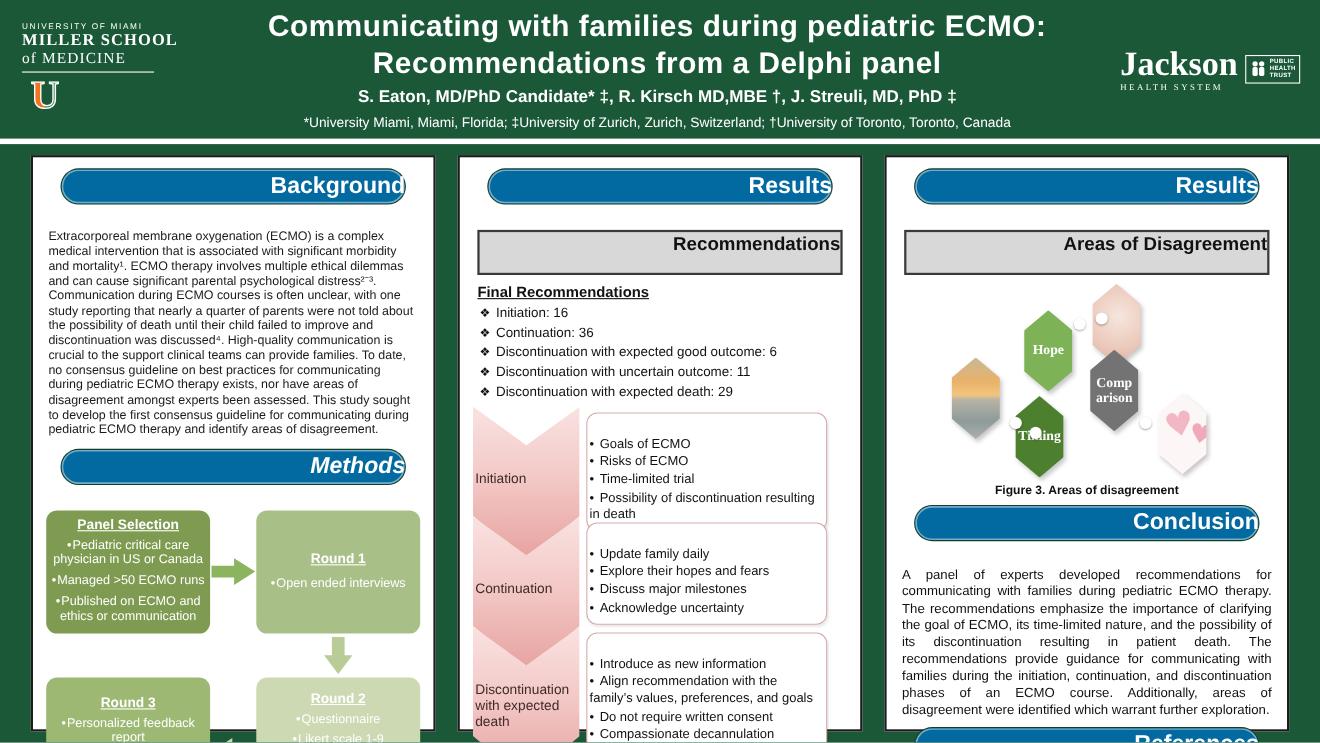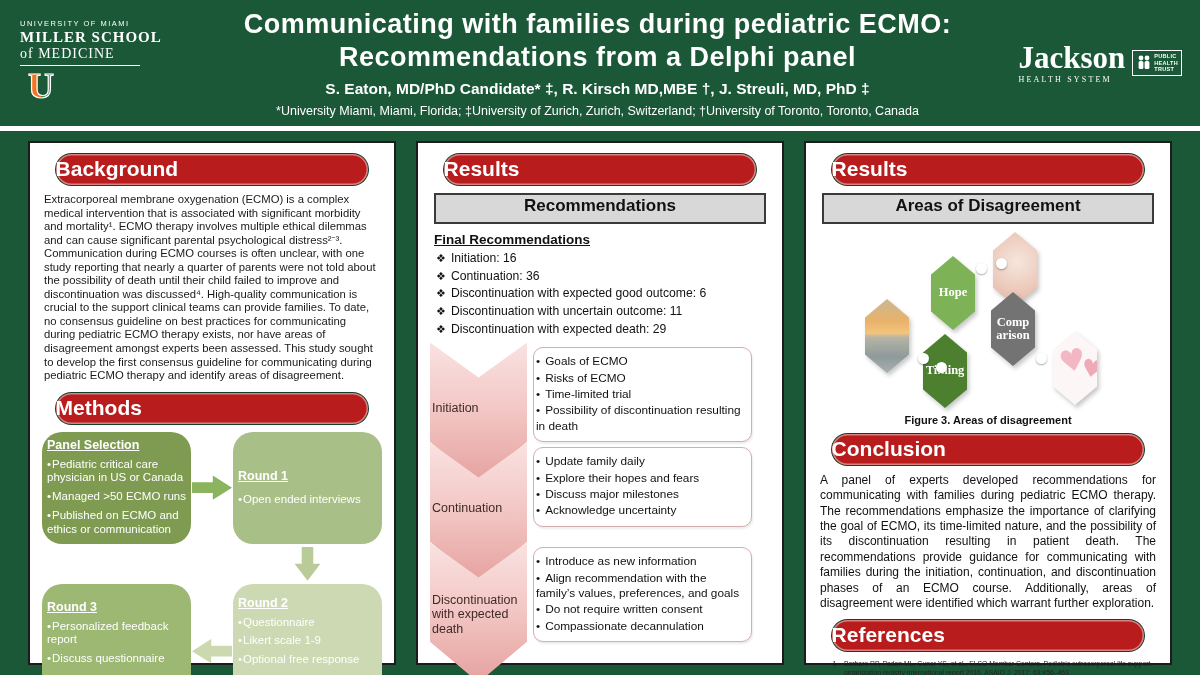--- a/index.html
+++ b/index.html
@@ -22,30 +22,30 @@
   .jackson-logo { width:190px; flex:none; color:#fff; display:flex; align-items:center; gap:7px; justify-content:flex-end; padding-right:4px; }
   .jackson-name { font-family:"Liberation Serif", serif; font-size:31px; line-height:1;font-weight:bold; }
   .jackson-sub { font-family:"Liberation Serif", serif; font-size:8px; letter-spacing:2.2px; margin-top:2px; }
   .pht-badge { border:1.5px solid #fff; display:flex; align-items:center; gap:2px; padding:2px 3px; }
   .pht-text { font-size:5.5px; font-weight:bold; line-height:1.25; letter-spacing:.3px; }
 
   
   .columns { display:flex; gap:20px; padding:10px 28px 0 28px; height:534px; }
   .card { flex:1 1 0; background:#ffffff; border:2px solid #1c1c1c; padding:9px 12px; overflow:visible; }
 
-  .pill { background:#b91c1c; color:#fff; text-align:left; font-weight:bold; font-size:21px;
-          border-radius:18px; padding:3px 0 4px; width:92%; margin:2px auto 8px;
+  .pill { background:#0369a1; color:#fff; text-align:right; font-weight:bold; font-size:21px;
+          border-radius:18px; padding:3px 0 4px; width:92%; margin:2px auto 24px;
           box-shadow: inset 0 0 0 1.5px rgba(255,255,255,.45), 0 0 0 1px #123f28; }
-  .gray-subheader { background:#d8d8d8; border:2px solid #3a3a3a; text-align:center; font-weight:bold;
-          font-size:17px; padding:1px 0 6px; margin:4px 4px 8px; color:#111; }
+  .gray-subheader { background:#d8d8d8; border:2px solid #3a3a3a; text-align:right; font-weight:bold;
+          font-size:17px; padding:1px 0 16px; margin:4px 4px 8px; color:#111; }
 
   
   .body-text { font-size:11.3px; line-height:1.2; color:#1a1a1a; padding:0 2px; }
   .methods-grid { display:grid; grid-template-columns:1fr 42px 1fr; margin-top:6px; align-items:center; }
-  .mbox { border-radius:20px; color:#fff; text-align:left; padding:6px 5px; font-size:11.5px; line-height:1.2; }
+  .mbox { border-radius:10px; color:#fff; text-align:center; padding:6px 5px; font-size:11.5px; line-height:1.2; }
   .mbox-title { font-weight:bold; text-decoration:underline; font-size:12.5px; margin-bottom:4px; }
   .mbox li { list-style:none; margin-top:5px; }
   .mbox li::before { content:"\2022"; margin-right:1px; }
   .box-olive { background:#7e9b51; min-height:112px; }
   .box-sage  { background:#a9bf88; min-height:112px; display:flex; flex-direction:column; justify-content:center; }
   .box-med   { background:#9cb873; min-height:135px; padding-top:16px; }
   .box-pale  { background:#ccd9b2; min-height:135px; padding-top:12px; }
   .arrow-right { width:40px; height:32px; background:#8cb45e; justify-self:center;
       clip-path:polygon(0 33%, 52% 33%, 52% 12%, 100% 50%, 52% 88%, 52% 67%, 0 67%); }
   .arrow-down { width:34px; height:34px; background:#b9cc98; margin:3px auto;
@@ -61,21 +61,21 @@
   .phase-rows { margin-top:4px; }
   .phase-row { display:flex; align-items:flex-start; }
   .phase-row + .phase-row { margin-top:-40px; }
   .chevron { position:relative; flex:none; width:97px; height:140px;
       background:linear-gradient(180deg,#f9e2e1 0%,#f3c9c7 45%,#e6a29f 100%);
       clip-path:polygon(0 0, 50% 25%, 100% 0, 100% 71%, 50% 100%, 0 71%); }
   .chev-label { position:absolute; left:2px; right:2px; top:42%; text-align:left;
       font-size:12.5px; color:#3f2b28; line-height:1.15; }
   .chev-label.three-line { top:36%; }
   .phase-box { flex:1; margin:5px 18px 0 6px; background:#fff; border:1.5px solid #d3aeac;
-      border-radius:10px; padding:5px 6px 6px 2px; box-shadow:1px 2px 2px rgba(0,0,0,.08); }
+      border-radius:10px; padding:19px 6px 6px 2px; box-shadow:1px 2px 2px rgba(0,0,0,.08); }
   .phase-box li { list-style:none; font-size:11.8px; line-height:1.3; color:#111; margin:1px 0; }
   .phase-box li::before { content:"\2022"; margin-right:5px; }
 
   
   .hex-figure { position:relative; height:176px; margin-top:2px; }
   .hex { position:absolute; width:44px; height:74px;
       clip-path:polygon(50% 0, 100% 25%, 100% 75%, 50% 100%, 0 75%, 0 25%);
       display:flex; align-items:center; justify-content:center; text-align:center;
       color:#fff; font-family:"Liberation Serif", serif; font-weight:bold; font-size:12.5px; line-height:1.05; }
   .hex-wrap { position:absolute; filter:drop-shadow(2px 3px 2px rgba(0,0,0,.22)); }
@@ -143,21 +143,21 @@
       </div>
     </div>
   </div>
 
   <div class="columns">
 
     <div class="card">
       <div class="pill">Background</div>
       <div class="body-text">Extracorporeal membrane oxygenation (ECMO) is a complex medical intervention that is associated with significant morbidity and mortality¹. ECMO therapy involves multiple ethical dilemmas and can cause significant parental psychological distress²⁻³. Communication during ECMO courses is often unclear, with one study reporting that nearly a quarter of parents were not told about the possibility of death until their child failed to improve and discontinuation was discussed⁴. High-quality communication is crucial to the support clinical teams can provide families. To date, no consensus guideline on best practices for communicating during pediatric ECMO therapy exists, nor have areas of disagreement amongst experts been assessed. This study sought to develop the first consensus guideline for communicating during pediatric ECMO therapy and identify areas of disagreement.</div>
 
-      <div class="pill" style="margin-top:10px;">Methods</div>
+      <div class="pill" style="margin-top:10px;font-style:italic;">Methods</div>
 
       <div class="methods-grid">
         <div class="mbox box-olive">
           <div class="mbox-title">Panel Selection</div>
           <ul>
             <li>Pediatric critical care physician in US or Canada</li>
             <li>Managed &gt;50 ECMO runs</li>
             <li>Published on ECMO and ethics or communication</li>
           </ul>
         </div>

